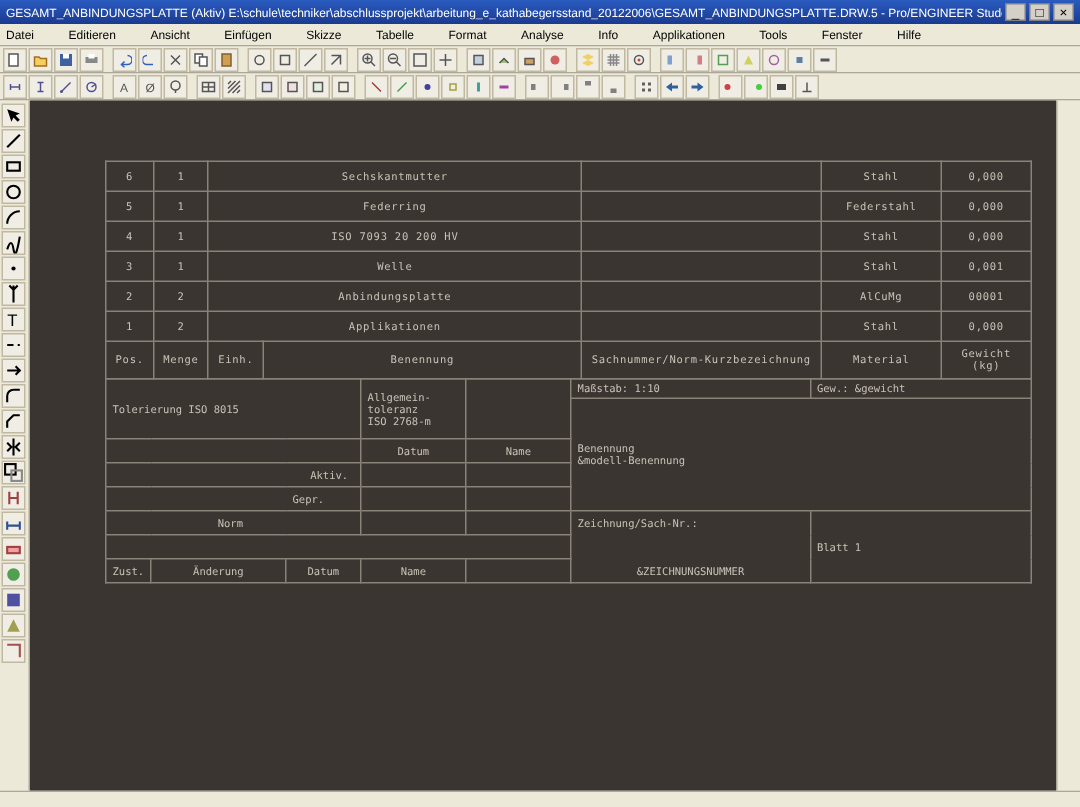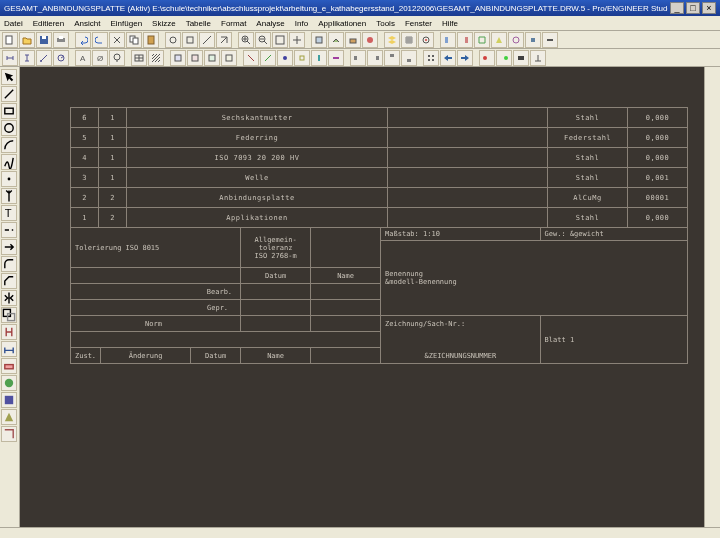--- a/index.html
+++ b/index.html
@@ -1,20 +1,20 @@
 <!DOCTYPE html>
 <html><head>
 <meta charset="utf-8">
 <style>
 * { margin:0; padding:0; box-sizing:border-box; }
 body { width:720px; height:538px; overflow:hidden; font-family:Arial,sans-serif; font-size:9px; background:#dcdcdc; }
 .titlebar { height:16px; background:linear-gradient(#2a5bbf,#1a3a8f); color:#fff; display:flex; align-items:center; padding:0 4px; font-size:8px; }
 .titlebar .title { flex:1; white-space:nowrap; overflow:hidden; }
 .titlebar .ctl { width:14px; height:12px; background:#d4d0c8; color:#000; text-align:center; margin-left:2px; border:1px solid #808080; font-size:9px; line-height:10px; }
-.menubar { height:15px; background:#ece9d8; display:flex; align-items:center; padding:0 4px; font-size:8px; color:#000; gap:10px; border-bottom:1px solid #aca899; }
+.menubar { height:15px; background:#ece9d8; display:flex; align-items:center; padding:0 4px; font-size:8px; color:#000; gap:23px; border-bottom:1px solid #aca899; }
 .toolbar { height:18px; background:#ece9d8; display:flex; align-items:center; padding:0 2px; border-bottom:1px solid #aca899; gap:1px; }
 .tbtn { width:16px; height:16px; background:#f0ede4; border:1px solid #c0b8a0; display:inline-flex; align-items:center; justify-content:center; }
 .tbtn svg { width:10px; height:10px; }
 .sep { width:4px; height:16px; }
 .workspace { display:flex; height:460px; }
 .ltool { width:20px; background:#ece9d8; border-right:1px solid #aca899; display:flex; flex-direction:column; gap:1px; padding:2px 1px; }
 .lbtn { width:16px; height:16px; background:#f0ede4; border:1px solid #c0b8a0; display:flex; align-items:center; justify-content:center; }
 .canvas { flex:1; background:#3a3530; position:relative; overflow:hidden; color:#c8c2b8; font-family:monospace; font-size:8px; }
 .drawing { position:absolute; left:50px; top:40px; width:618px; }
 .dtable { border-collapse:collapse; width:100%; }
@@ -549,52 +549,61 @@
           <td>00001</td>
         </tr>
         <tr>
           <td>1</td>
           <td>2</td>
           <td colspan="2">Applikationen</td>
           <td></td>
           <td>Stahl</td>
           <td>0,000</td>
         </tr>
+        <tr>
+          <td>Pos.</td>
+          <td>Menge</td>
+          <td style="width:30px">Einh.</td>
+          <td>Benennung</td>
+          <td>Sachnummer/Norm-Kurzbezeichnung</td>
+          <td>Material</td>
+          <td>Gewicht (kg)</td>
+        </tr>
       </tbody>
         </table>
 
       <table class="titleblock">
         <tbody>
             <tr>
           <td rowspan="2" colspan="3" class="tallcell" style="width:170px;">Tolerierung ISO 8015</td>
-          <td rowspan="2" class="tallcell" style="width:70px;text-align:center;white-space:pre-line">Allgemein-
+          <td rowspan="2" class="tallcell" style="width:70px;white-space:pre-line">Allgemein-
 toleranz
 ISO 2768-m</td>
           <td rowspan="2" class="tallcell" style="width:70px"></td>
           <td colspan="2" style="width:160px"><span>Maßstab:</span> <span>1:10</span></td>
           <td colspan="2" style="width:148px"><span>Gew.:</span> <span>&amp;gewicht</span></td>
         </tr>
         <tr>
           <td colspan="4" rowspan="4">
             <div>Benennung</div>
             <div>&amp;modell-Benennung</div>
           </td>
         </tr>
         <tr>
           <td colspan="3" class="midcell"></td>
           <td class="midcell" style="text-align:center">Datum</td>
           <td class="midcell" style="text-align:center">Name</td>
         </tr>
         <tr>
-          <td colspan="3" class="midcell" style="text-align:right;padding-right:8px">Bearb.</td>
+          <td colspan="3" class="midcell" style="text-align:right;padding-right:8px">Aktiv.</td>
           <td class="midcell"></td>
           <td class="midcell"></td>
         </tr>
         <tr>
-          <td colspan="3" class="midcell" style="text-align:right;padding-right:12px">Gepr.</td>
+          <td colspan="3" class="midcell" style="text-align:right;padding-right:24px">Gepr.</td>
           <td class="midcell"></td>
           <td class="midcell"></td>
         </tr>
         <tr>
           <td colspan="3" class="midcell" style="text-align:center;padding-right:8px">Norm</td>
           <td class="midcell"></td>
           <td class="midcell"></td>
           <td colspan="3" rowspan="3">
             <div>Zeichnung/Sach-Nr.:</div>
             <div style="text-align:center;margin-top:24px">&amp;ZEICHNUNGSNUMMER</div>

